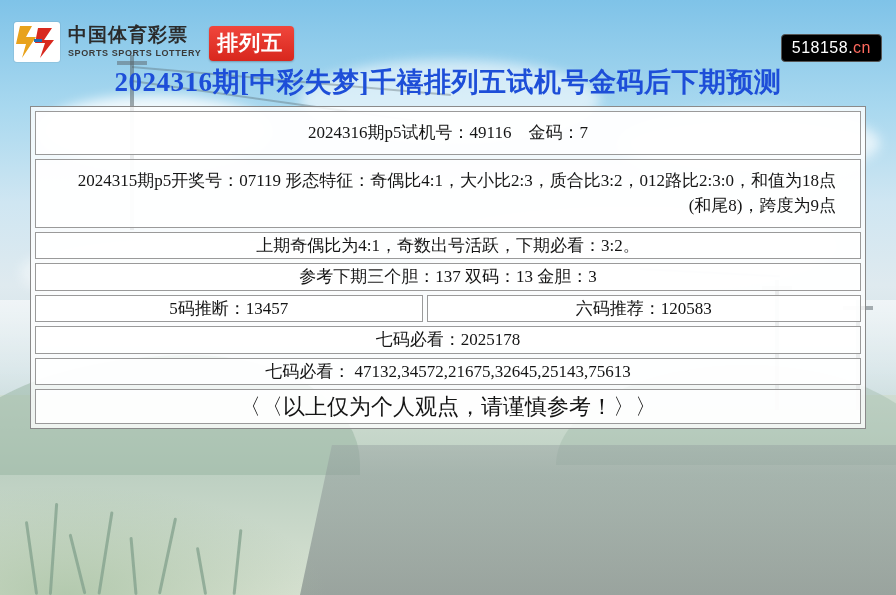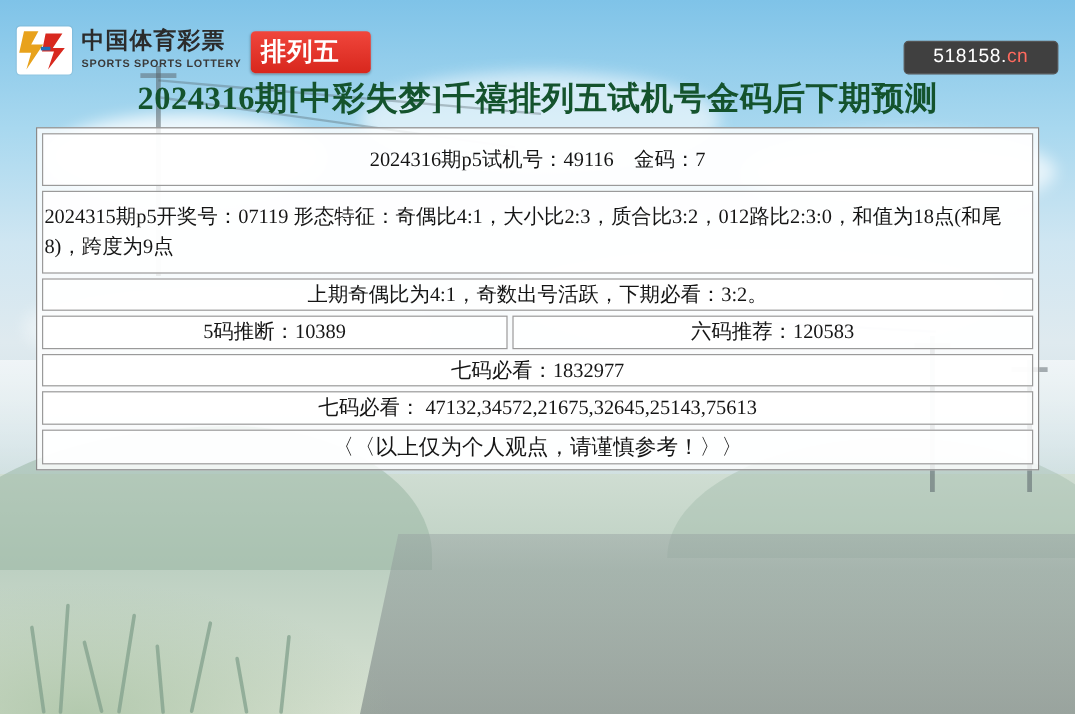--- a/index.html
+++ b/index.html
@@ -102,47 +102,47 @@
   }
   .logo-en {
     font-size: 9px; color: #3a3a3a; letter-spacing: .6px; margin-top: 3px; font-weight: bold;
   }
   .badge-red {
     margin-left: 8px; margin-top: 2px;
     background: linear-gradient(180deg,#f0463c,#d8271d);
     color: #fff;
     font-family: "Liberation Serif", serif;
     font-size: 21px; font-weight: bold;
-    padding: 3px 26px 4px 8px;
+    padding: 3px 11px 4px 8px;
     border-radius: 4px;
     letter-spacing: 1px;
     box-shadow: 0 1px 2px rgba(0,0,0,.25);
   }
   .spacer { flex: 1; }
   .site-tag {
-    background: #404040;
+    background: #000000;
     border: 1px solid #555;
     border-radius: 4px;
-    padding: 4px 24px;
+    padding: 4px 10px;
     font-family: "Liberation Sans", sans-serif;
     font-size: 16px;
     color: #fff;
     letter-spacing: .5px;
     margin-top: 4px;
   }
   .site-tag .dom { color: #ff6a5e; }
 
   
   #title {
     position: relative;
     text-align: center;
     font-family: "Liberation Serif", serif;
     font-weight: bold;
     font-size: 27px;
-    color: #14532d;
+    color: #1d4ed8;
     letter-spacing: .5px;
     margin: 2px 0 6px 0;
   }
 
   
   #card {
     position: relative;
     margin: 0 30px;
     border: 1px solid #8a8a8a;
     background: rgba(255,255,255,0.80);
@@ -151,27 +151,27 @@
     width: 100%;
     border-collapse: separate;
     border-spacing: 4px;
     font-family: "Liberation Serif", serif;
   }
   td {
     border: 1px solid #9a9a9a;
     background: rgba(255,255,255,0.86);
     font-size: 17px;
     color: #151515;
-    padding: 8px 1px;
+    padding: 8px 24px;
     text-align: center;
     line-height: 1.5;
   }
-  td.left { text-align: left; }
+  td.left { text-align: right; }
   td.tight { padding: 0 10px; }
-  .note { font-size: 18px; }
+  .note { font-size: 22px; }
 </style>
 </head>
 <body>
 
 <div id="bg">
   <div class="cloud c1"></div>
   <div class="cloud c2"></div>
   <div class="cloud c3"></div>
   <div class="cloud c4"></div>
   <div class="cloud c5"></div>
@@ -226,25 +226,28 @@
       <tr>
         <td colspan="2">2024316期p5试机号：49116　金码：7</td>
       </tr>
       <tr>
         <td colspan="2" class="left">2024315期p5开奖号：07119 形态特征：奇偶比4:1，大小比2:3，质合比3:2，012路比2:3:0，和值为18点(和尾8)，跨度为9点</td>
       </tr>
       <tr>
         <td colspan="2" class="tight">上期奇偶比为4:1，奇数出号活跃，下期必看：3:2。</td>
       </tr>
       <tr>
-        <td class="tight">5码推断：10389</td>
+        <td colspan="2" class="tight">参考下期三个胆：137  双码：13  金胆：3</td>
+      </tr>
+      <tr>
+        <td class="tight">5码推断：13457</td>
         <td class="tight">六码推荐：120583</td>
       </tr>
       <tr>
-        <td colspan="2" class="tight">七码必看：1832977</td>
+        <td colspan="2" class="tight">七码必看：2025178</td>
       </tr>
       <tr>
         <td colspan="2" class="tight">七码必看： 47132,34572,21675,32645,25143,75613</td>
       </tr>
       <tr>
         <td colspan="2" class="tight note">〈〈以上仅为个人观点，请谨慎参考！〉〉</td>
       </tr>
     </tbody>
   </table>
 </div>

